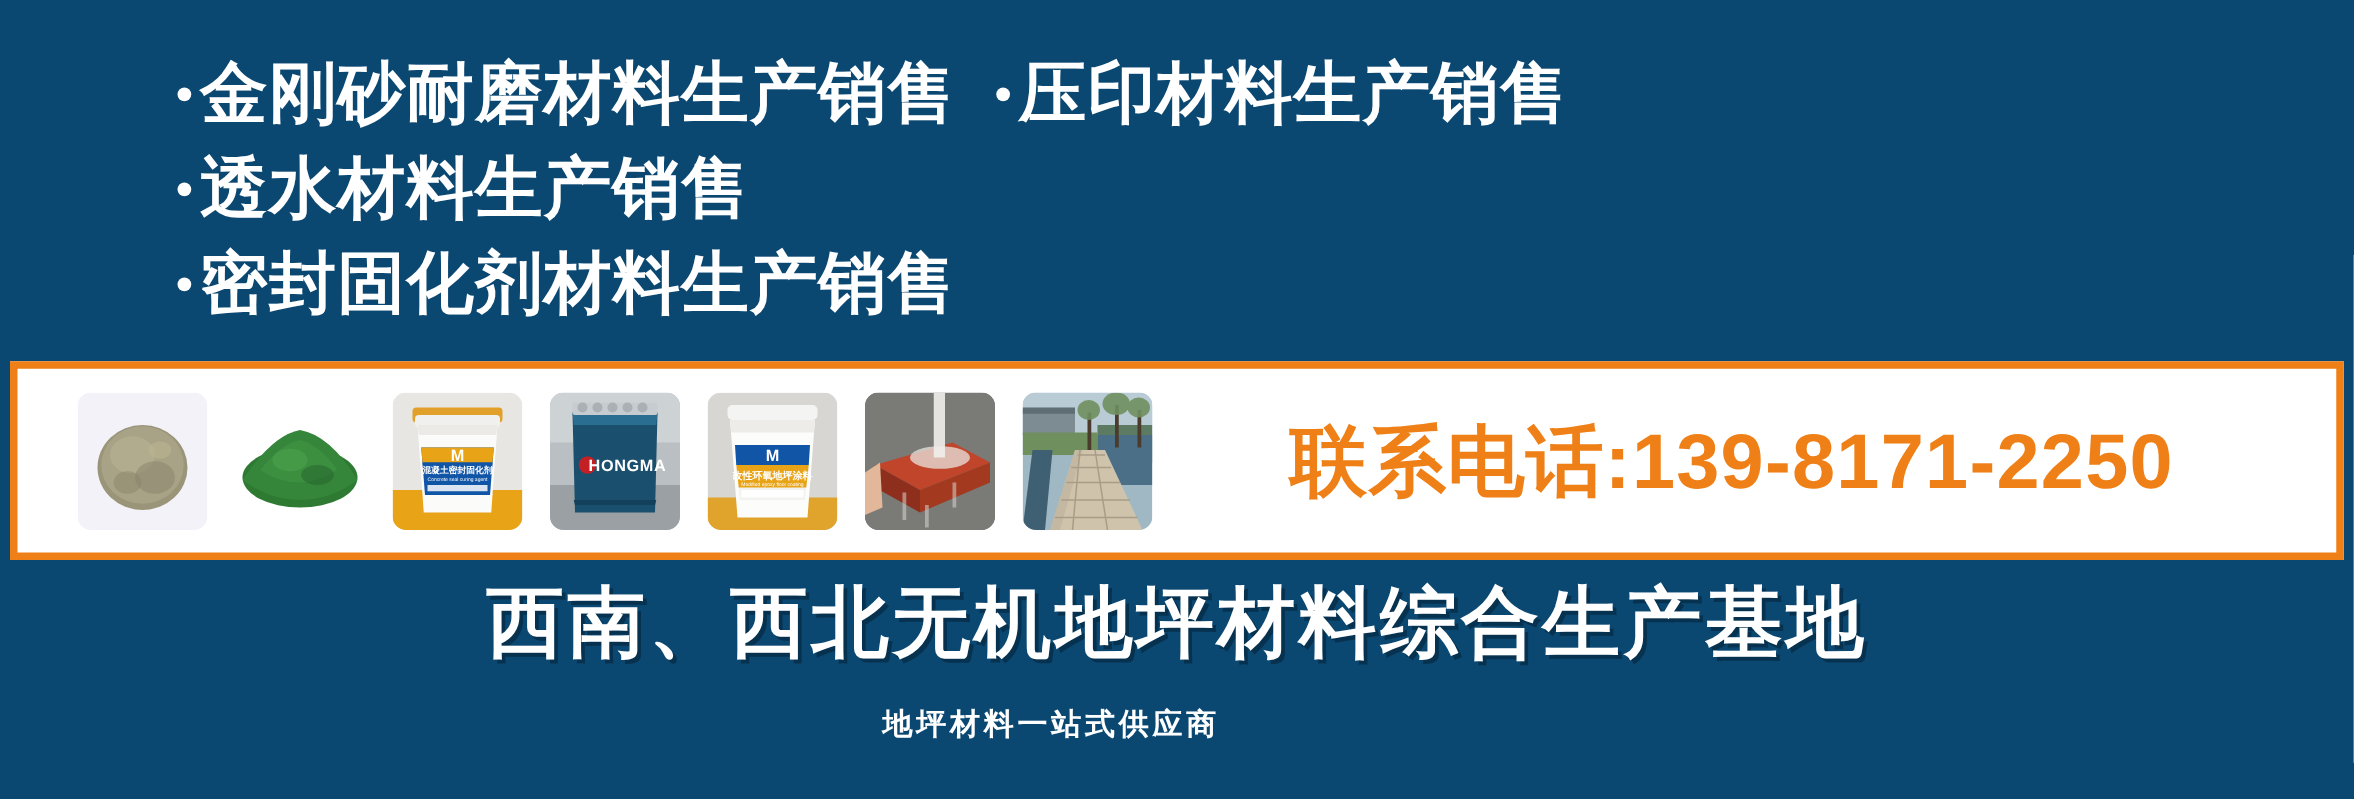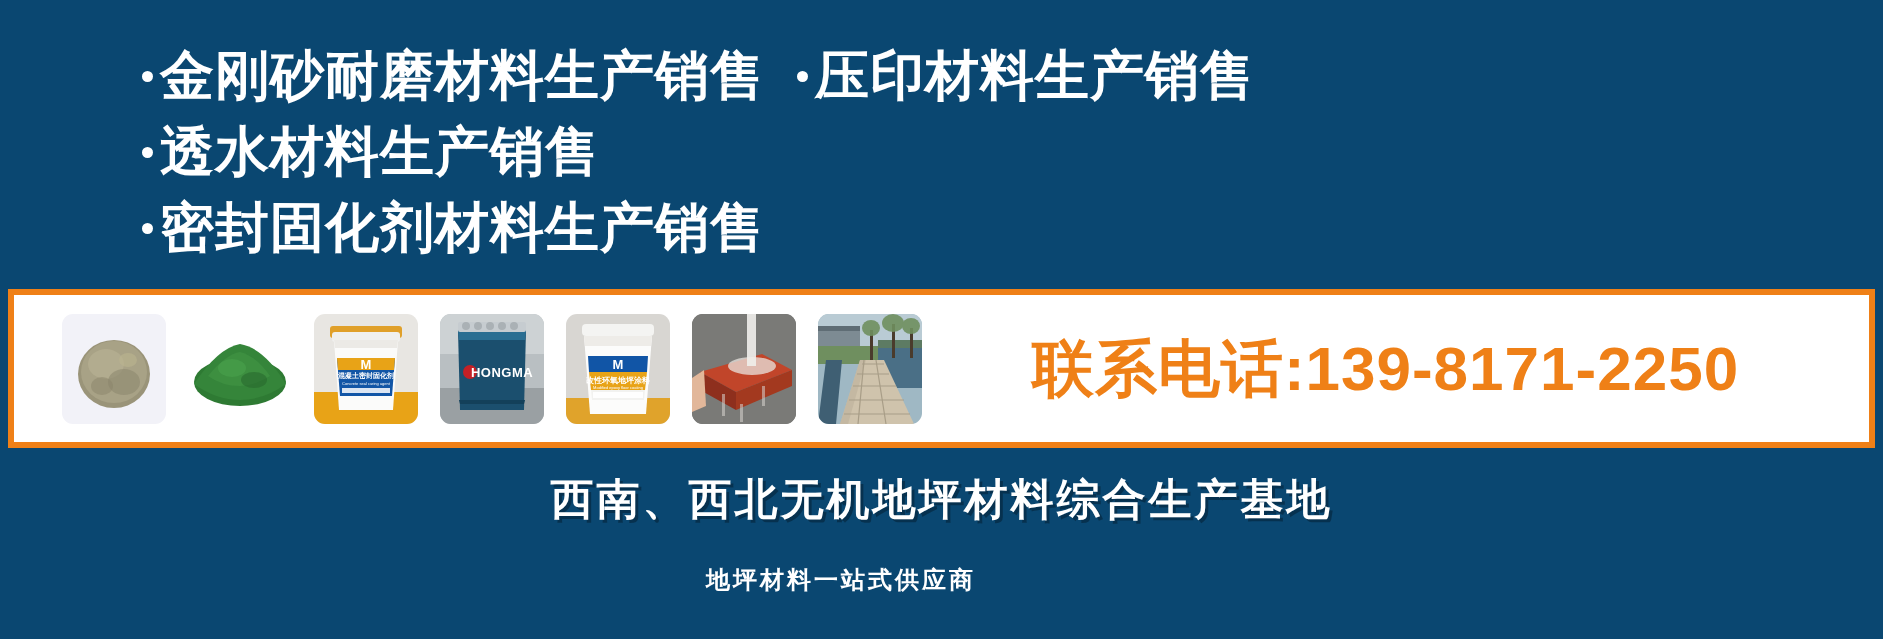--- a/index.html
+++ b/index.html
@@ -106,21 +106,21 @@
   }
 
   
   #headline {
     position: absolute;
     left: 0;
     top: 462px;
     width: 1883px;
     text-align: center;
     color: #ffffff;
-    font-size: 43px;
+    font-size: 62px;
     font-weight: bold;
     letter-spacing: 3px;
     line-height: 74px;
     text-shadow: 3px 3px 0 rgba(0,0,0,0.30);
     white-space: nowrap;
   }
   #subheadline {
     position: absolute;
     left: 0;
     top: 558px;

